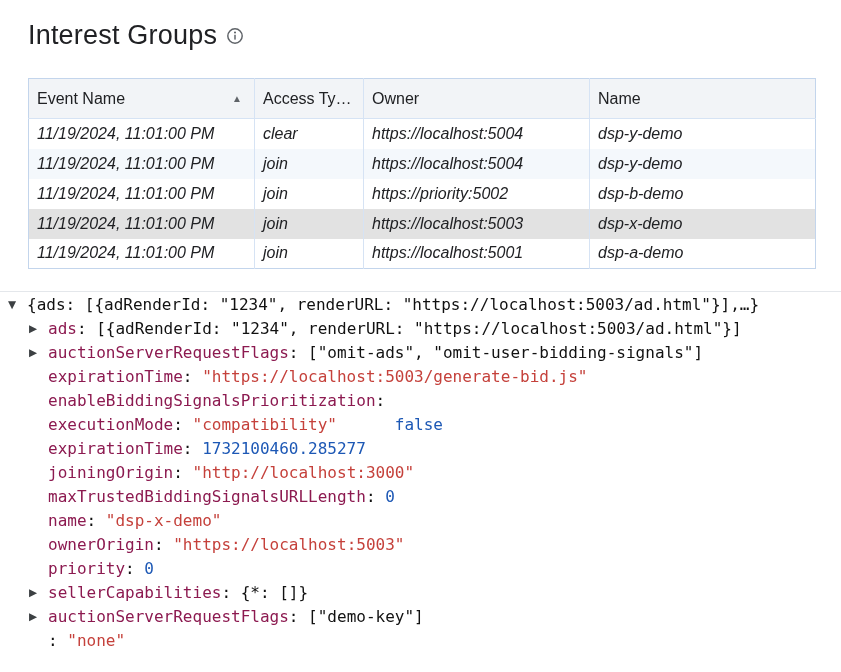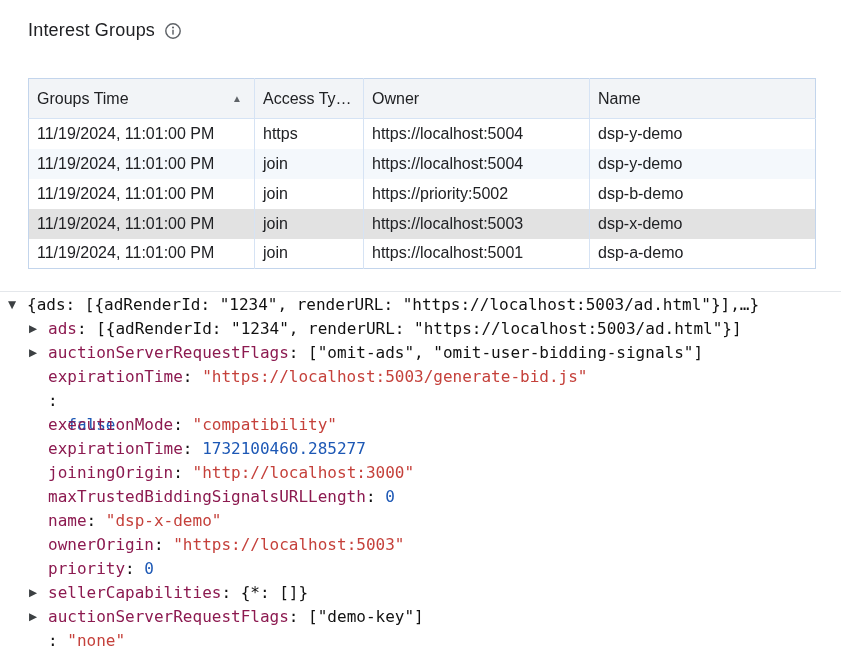--- a/index.html
+++ b/index.html
@@ -19,42 +19,42 @@
   html,body{margin:0;padding:0;}
   body{
     width:841px;height:672px;position:relative;background:#ffffff;
     font-family:"Liberation Sans",sans-serif;color:var(--text-main);
     overflow:hidden;
   }
   .page-header{
     position:absolute;left:28px;top:20px;
     display:flex;align-items:center;gap:9px;
   }
-  .page-title{font-size:18px;font-weight:400;color:#202124;letter-spacing:0.2px;}
+  .page-title{font-size:27px;font-weight:400;color:#202124;letter-spacing:0.2px;}
   .info-btn{width:18px;height:18px;display:flex;align-items:center;justify-content:center;cursor:pointer;}
 
   .grid-wrap{position:absolute;left:28px;top:78px;}
   table.datagrid{
     border-collapse:collapse;table-layout:fixed;width:787px;
     font-size:16px;color:var(--text-main);
     border:1px solid var(--grid-border);
   }
   .datagrid th{
     height:40px;background:var(--header-bg);
     font-weight:400;text-align:left;padding:0 8px;
     border-right:1px solid var(--grid-divider);
     border-bottom:1px solid var(--grid-divider);
     position:relative;white-space:nowrap;overflow:hidden;
     cursor:pointer;
   }
   .datagrid th:last-child{border-right:none;}
   .datagrid td{
     height:30px;padding:0 8px;
     border-right:1px solid var(--grid-divider);
-    white-space:nowrap;overflow:hidden;
+    white-space:nowrap;overflow:hidden;font-style:italic;
   }
   .datagrid td:last-child{border-right:none;}
   .datagrid tr.alt td{background:var(--row-stripe);}
   .datagrid tr.selected td{background:var(--row-selected);}
   .sort-icon{
     position:absolute;right:12px;top:50%;transform:translateY(-50%);
     font-size:10px;color:var(--icon-gray);line-height:1;
   }
 
   .section-divider{
@@ -101,38 +101,38 @@
   <table class="datagrid">
     <colgroup>
       <col style="width:226px">
         <col style="width:109px">
         <col style="width:226px">
         <col style="width:226px">
     </colgroup>
     <thead>
       <tr>
         <th>
-          <span>Groups Time</span>
+          <span>Event Name</span>
           <span class="sort-icon">▲</span>
         </th>
         <th>
           <span>Access Ty…</span>
         </th>
         <th>
           <span>Owner</span>
         </th>
         <th>
           <span>Name</span>
         </th>
       </tr>
     </thead>
     <tbody>
         <tr>
           <td>11/19/2024, 11:01:00 PM</td>
-          <td>https</td>
+          <td>clear</td>
           <td>https://localhost:5004</td>
           <td>dsp-y-demo</td>
         </tr>
         <tr class="alt">
           <td>11/19/2024, 11:01:00 PM</td>
           <td>join</td>
           <td>https://localhost:5004</td>
           <td>dsp-y-demo</td>
         </tr>
         <tr>
@@ -157,21 +157,21 @@
   </table>
 </div>
 
 <div class="section-divider"></div>
 
 <div class="json-tree">
     <div class="tree-line"><span class="arrow">▼</span><span class="tk tk-plain">{ads: [{adRenderId: "1234", renderURL: "https://localhost:5003/ad.html"}],…}</span></div>
     <div class="tree-line indent-1"><span class="arrow">▶</span><span class="tk tk-key">ads</span><span class="tk tk-plain">: </span><span class="tk tk-plain">[{adRenderId: "1234", renderURL: "https://localhost:5003/ad.html"}]</span></div>
     <div class="tree-line indent-1"><span class="arrow">▶</span><span class="tk tk-key">auctionServerRequestFlags</span><span class="tk tk-plain">: </span><span class="tk tk-plain">["omit-ads", "omit-user-bidding-signals"]</span></div>
     <div class="tree-line indent-1"><span class="arrow"></span><span class="tk tk-key">expirationTime</span><span class="tk tk-plain">: </span><span class="tk tk-string">"https://localhost:5003/generate-bid.js"</span></div>
-    <div class="tree-line indent-1"><span class="arrow"></span><span class="tk tk-plain">: </span><span class="tk tk-boolean">false</span></div>
+    <div class="tree-line indent-1"><span class="arrow"></span><span class="tk tk-key">enableBiddingSignalsPrioritization</span><span class="tk tk-plain">: </span><span class="tk tk-boolean">false</span></div>
     <div class="tree-line indent-1"><span class="arrow"></span><span class="tk tk-key">executionMode</span><span class="tk tk-plain">: </span><span class="tk tk-string">"compatibility"</span></div>
     <div class="tree-line indent-1"><span class="arrow"></span><span class="tk tk-key">expirationTime</span><span class="tk tk-plain">: </span><span class="tk tk-number">1732100460.285277</span></div>
     <div class="tree-line indent-1"><span class="arrow"></span><span class="tk tk-key">joiningOrigin</span><span class="tk tk-plain">: </span><span class="tk tk-string">"http://localhost:3000"</span></div>
     <div class="tree-line indent-1"><span class="arrow"></span><span class="tk tk-key">maxTrustedBiddingSignalsURLLength</span><span class="tk tk-plain">: </span><span class="tk tk-number">0</span></div>
     <div class="tree-line indent-1"><span class="arrow"></span><span class="tk tk-key">name</span><span class="tk tk-plain">: </span><span class="tk tk-string">"dsp-x-demo"</span></div>
     <div class="tree-line indent-1"><span class="arrow"></span><span class="tk tk-key">ownerOrigin</span><span class="tk tk-plain">: </span><span class="tk tk-string">"https://localhost:5003"</span></div>
     <div class="tree-line indent-1"><span class="arrow"></span><span class="tk tk-key">priority</span><span class="tk tk-plain">: </span><span class="tk tk-number">0</span></div>
     <div class="tree-line indent-1"><span class="arrow">▶</span><span class="tk tk-key">sellerCapabilities</span><span class="tk tk-plain">: </span><span class="tk tk-plain">{*: []}</span></div>
     <div class="tree-line indent-1"><span class="arrow">▶</span><span class="tk tk-key">auctionServerRequestFlags</span><span class="tk tk-plain">: </span><span class="tk tk-plain">["demo-key"]</span></div>
     <div class="tree-line indent-1"><span class="arrow"></span><span class="tk tk-plain">: </span><span class="tk tk-string">"none"</span></div>

